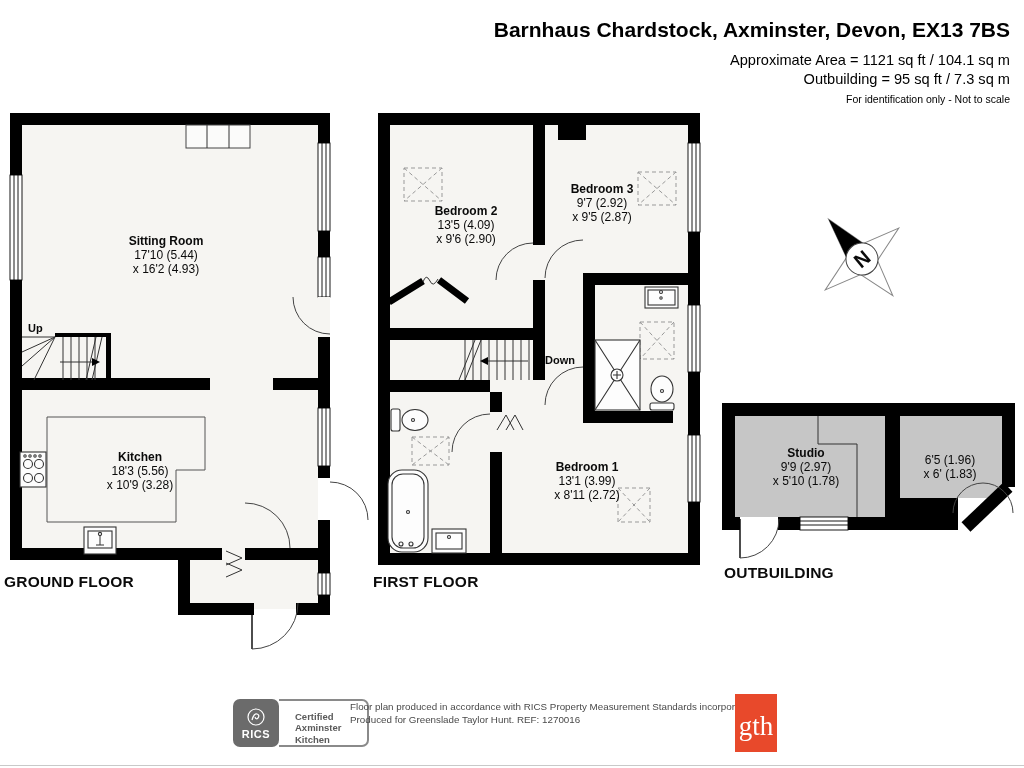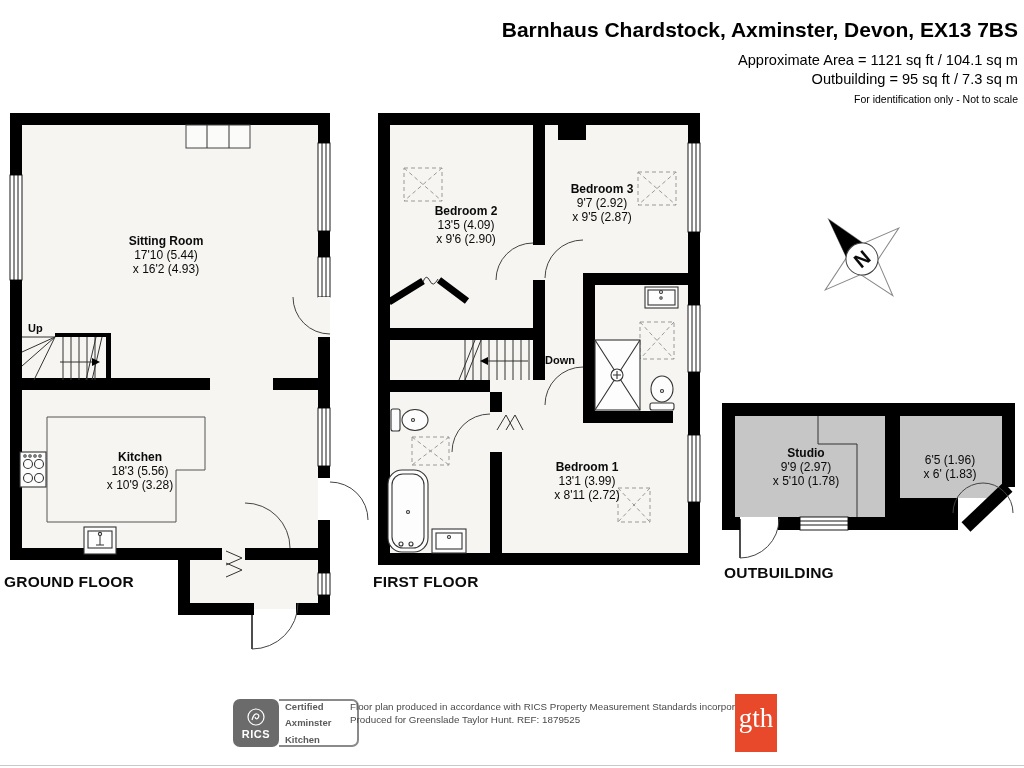--- a/index.html
+++ b/index.html
@@ -18,37 +18,37 @@
   .cnt{stroke:#555;stroke-width:1;fill:none;}
   .winrect{fill:#fff;stroke:#000;stroke-width:.9;}
   .winline{stroke:#000;stroke-width:.9;fill:none;}
   .arc{stroke:#444;stroke-width:1;fill:none;}
   .leaf{stroke:#000;stroke-width:1.4;fill:none;}
   .fix{fill:#fdfdfd;stroke:#333;stroke-width:1.1;}
   .sky{fill:none;stroke:#999;stroke-width:1;stroke-dasharray:4 3;}
   .dormer{stroke:#000;stroke-width:7;fill:none;}
   .compass-outline{stroke:#888;stroke-width:1;fill:none;}
   
-  .hdr{position:absolute;top:18px;right:6px;text-align:right;margin-left:12px;}
+  .hdr{position:absolute;top:18px;right:14px;text-align:right;margin-left:12px;}
   .hdr .title{font-size:21px;font-weight:bold;margin-bottom:9px;}
   .hdr .area-line{font-size:14.6px;line-height:19px;text-align:right;}
   .hdr .disclaimer{font-size:10.5px;margin-top:4px;text-align:right;}
   
   .rics{position:absolute;left:233px;top:699px;display:flex;align-items:stretch;height:48px;}
   .rics-gray{width:46px;background:#6b6b6b;border-radius:7px;display:flex;flex-direction:column;
     align-items:center;justify-content:center;color:#fff;}
   .rics-gray .rics-word{font-size:11px;font-weight:bold;letter-spacing:.5px;margin-top:1px;}
   .rics-white{width:72px;background:#fff;border:2px solid #8a8a8a;border-left:none;
-    border-radius:0 7px 7px 0;display:flex;flex-direction:column;justify-content:space-between;
-    padding-left:6px;color:#5a5a5a;font-weight:bold;font-size:9.5px;line-height:11.5px;}
+    border-radius:0 7px 7px 0;display:flex;flex-direction:column;justify-content:flex-end;
+    padding-left:16px;color:#5a5a5a;font-weight:bold;font-size:9.5px;line-height:11.5px;}
   .ftext{position:absolute;left:350px;top:701px;font-size:9.8px;line-height:12.8px;color:#4a4a4a;}
   .gth{position:absolute;left:735px;top:694px;width:42px;height:58px;background:#e8492b;
     display:flex;align-items:flex-end;justify-content:center;}
   .gth span{color:#fff;font-family:"Liberation Serif",serif;font-size:27px;line-height:27px;
-    padding-bottom:20px;}
+    padding-bottom:12px;}
   .bottom-rule{position:absolute;left:0;top:765px;width:1024px;height:1px;background:#c9c9c9;}
 </style>
 </head>
 <body>
 
 <div id="stage">
 
 <svg width="1024" height="768" viewBox="0 0 1024 768">
 
   <g>
@@ -330,21 +330,21 @@
   </div>
   <div class="rics-white">
     <span>Certified</span>
     <span>Axminster</span>
     <span>Kitchen</span>
   </div>
 </div>
 
 <div class="ftext">
   <div>Floor plan produced in accordance with RICS Property Measurement Standards incorporating</div>
-  <div>Produced for Greenslade Taylor Hunt.   REF:  1879525</div>
+  <div>Produced for Greenslade Taylor Hunt.   REF:  1270016</div>
 </div>
 
 <div class="gth">
   <span>gth</span>
 </div>
 
 <div class="bottom-rule"></div>
 
 </div>
 

